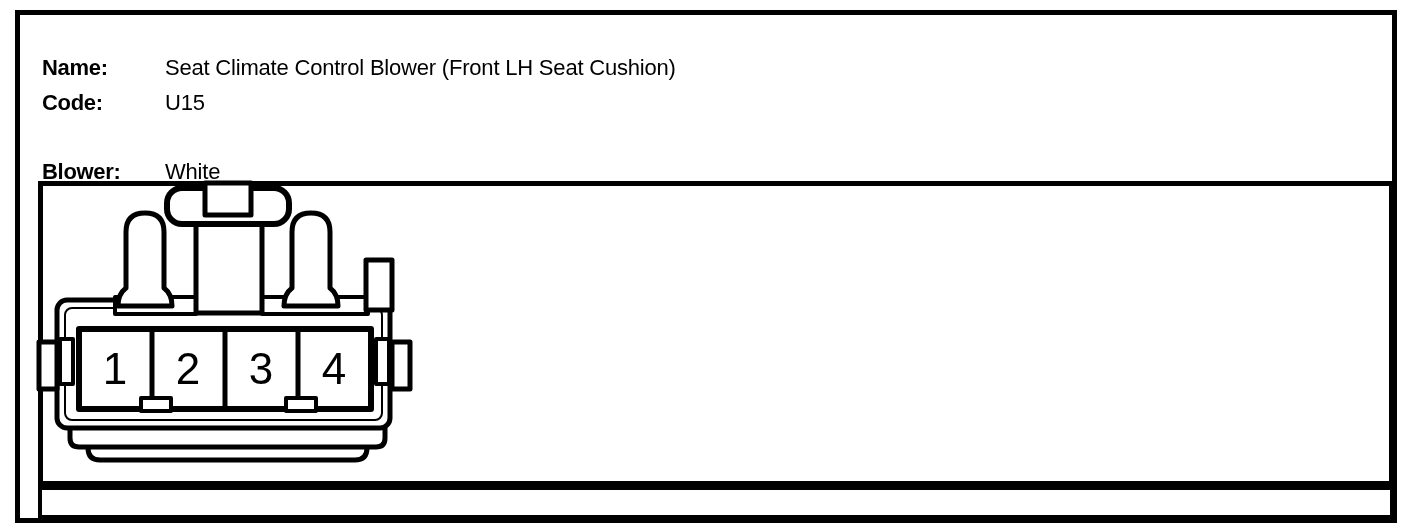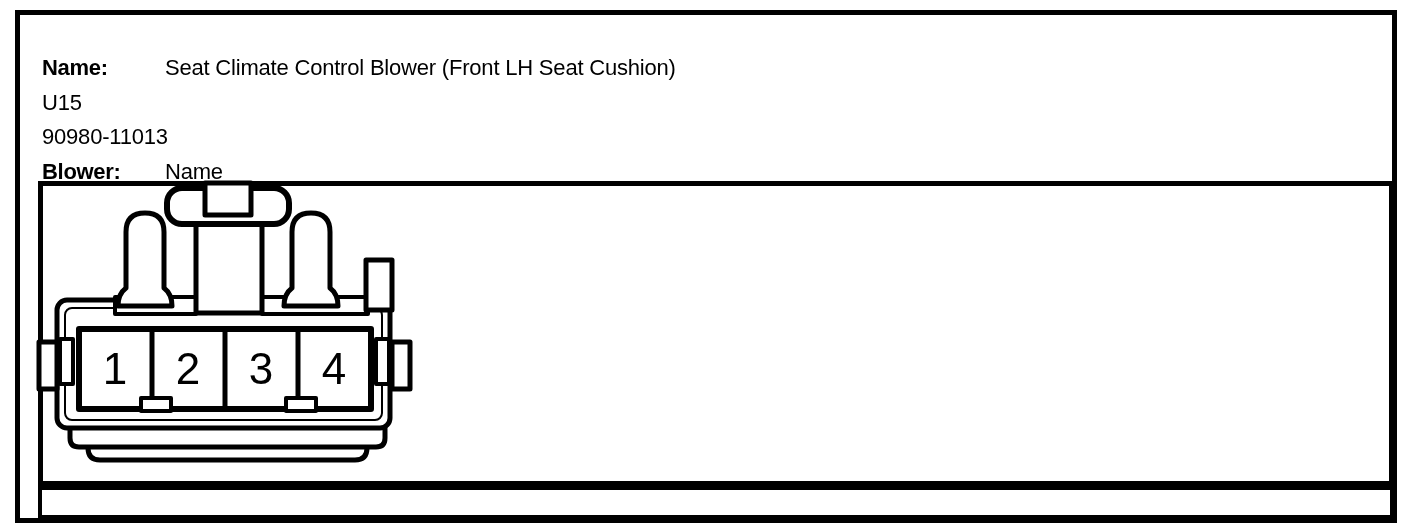--- a/index.html
+++ b/index.html
@@ -75,28 +75,28 @@
 <div class="screen">
 
   <div class="page-border"></div>
 
   <div class="header">
     <div class="header-row">
       <span class="field-label">Name:</span>
       <span class="field-value">Seat Climate Control Blower (Front LH Seat Cushion)</span>
     </div>
     <div class="header-row">
+      <span class="field-label">Code:</span>
       <span class="field-value">U15</span>
     </div>
     <div class="header-row">
-      <span class="field-value">90980-11013</span>
     </div>
     <div class="header-row">
       <span class="field-label">Blower:</span>
-      <span class="field-value">Name</span>
+      <span class="field-value">White</span>
     </div>
   </div>
 
   <div class="diagram-box"></div>
   <div class="bottom-strip"></div>
 
   <svg class="connector-svg" viewBox="0 180 460 300" xmlns="http://www.w3.org/2000/svg">
     <g fill="#ffffff" stroke="#000000" stroke-linejoin="round">
 
       <path stroke-width="5" d="M88,440 L367,440 L367,448 Q367,460 355,460 L100,460 Q88,460 88,448 Z"></path>

